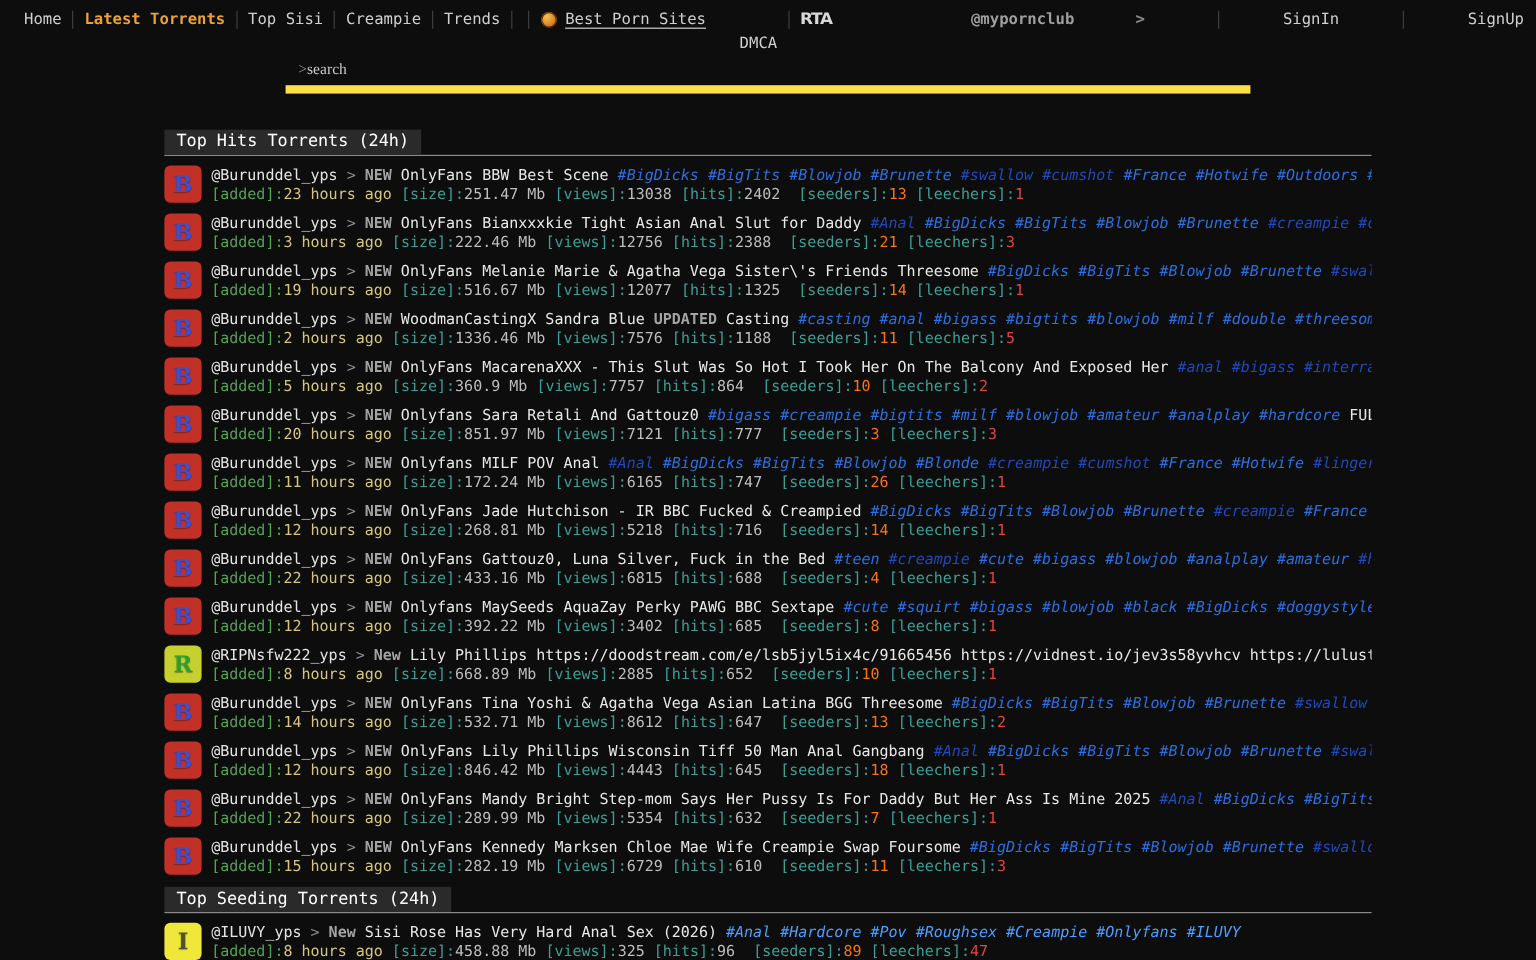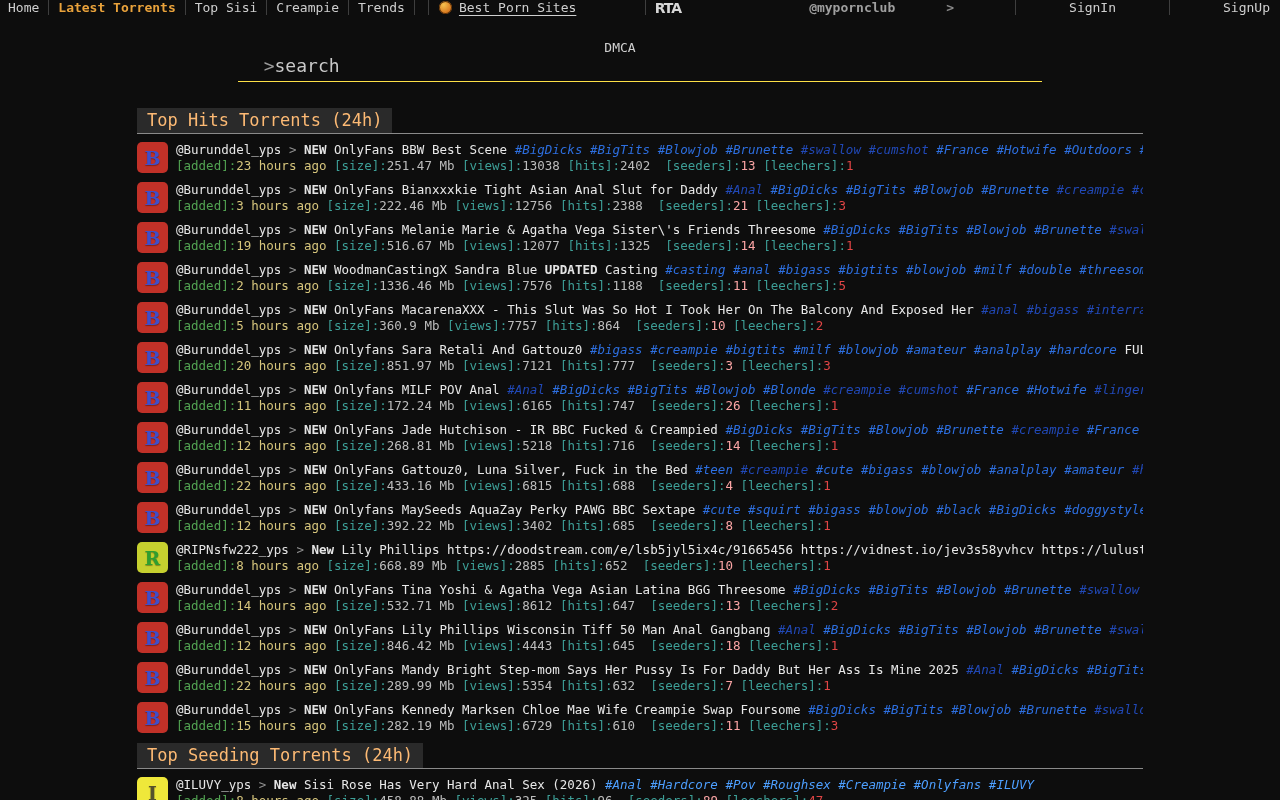--- a/index.html
+++ b/index.html
@@ -4,21 +4,21 @@
 <style>
   html,body{margin:0;padding:0;}
   body{
     width:1280px;height:800px;overflow:hidden;position:relative;
     background:#0d0d0d;
     font-family:"DejaVu Sans Mono",monospace;
     -webkit-font-smoothing:antialiased;
   }
   
   .topbar{
-    display:flex;align-items:flex-start;height:32px;padding-left:8px;
+    display:flex;align-items:center;height:32px;padding-left:20px;
     font-size:13px;color:#cfcfcf;white-space:nowrap;
   }
   .sep{width:1px;height:15px;background:#3e3e3e;margin:0 9px;flex:0 0 1px;}
   .sep.tight{margin:0 4px;}
   .navitem{cursor:default;}
   .navitem.active{color:#e9a23b;font-weight:bold;}
   .promo{display:flex;align-items:center;gap:7px;margin-left:6px;}
   .icon-medal{
     width:13px;height:13px;border-radius:50%;
     background:radial-gradient(circle at 35% 30%, #f6c14e, #d97a20 65%, #7d420f);
@@ -27,56 +27,56 @@
   .promo-label{text-decoration:underline;text-underline-offset:3px;}
   .dmca{margin-left:28px;margin-top:40px;}
   .rta{font-weight:bold;font-size:14px;color:#d8d8d8;letter-spacing:-1px;margin-left:0;
        font-family:"DejaVu Sans",sans-serif;transform:scaleY(.95);}
   .rightgroup{margin-left:auto;display:flex;align-items:center;padding-right:10px;gap:44px;}
   .account{font-weight:bold;color:#9f9f9f;}
   .acc-arrow{color:#8a8a8a;font-weight:bold;margin:0 8px 0 7px;}
   
   .searchline{
     position:absolute;left:238px;top:31px;width:800px;
-    border-bottom:1px solid #fde047;color:#c9c9c9;font-size:18px;
-    padding:3px 0 5px 4px;white-space:pre;
+    border-bottom:7px solid #fde047;color:#c9c9c9;font-size:13px;
+    padding:3px 0 5px 4px;white-space:pre;font-family:Liberation Serif, serif;
   }
   .search-prompt{color:#9a9a9a;}
   
   #content{position:absolute;left:137px;top:108px;width:1006px;}
   .section{margin-top:0;}
   .section + .section{margin-top:9px;}
   .section-head{border-bottom:1px solid #8a8a8a;display:flex;}
   .section-tab{
-    background:#2a2a2a;color:#fdba74;font-size:17px;
+    background:#2a2a2a;color:#ffffff;font-size:14px;
     padding:2px 10px 3px 10px;white-space:pre;
   }
   .row{display:flex;margin-top:8px;}
   .avatar{
     width:31px;height:31px;border-radius:5px;flex:0 0 31px;
     font-family:"DejaVu Serif",serif;font-weight:bold;font-size:19px;
     display:flex;align-items:center;justify-content:center;
     text-shadow:0 1px 1px rgba(0,0,0,.35);
   }
   .lines{margin-left:8px;overflow:hidden;width:100%;}
   .line1,.line2{
     font-size:12.5px;line-height:16px;white-space:pre;overflow:hidden;
   }
   .user{font-weight:normal;color:#e5e5e5;}
   .gt{color:#8f8f8f;}
-  .seg-new{color:#e5e5e5;font-weight:bold;}
+  .seg-new{color:#a3a3a3;font-weight:bold;}
   .seg-txt{color:#e8e8e8;}
   .seg-tag{color:#2d6fe0;font-style:italic;}
   .seg-tagd{color:#2149b8;font-style:italic;}
   .seg-tagl{color:#4d9fff;font-style:italic;}
   .m-lbl{color:#3d9f97;}
   .m-added{color:#52a352;}
   .v-added{color:#d6c57c;}
   .v-gray{color:#bdbdbd;}
-  .v-seed{color:#fca5a5;}
+  .v-seed{color:#f97316;}
   .v-leech{color:#e04545;}
 </style>
 </head>
 <body>
 
 <div class="topbar">
   <span class="navitem">Home</span>
   <span class="sep"></span>
   <span class="navitem active">Latest Torrents</span>
   <span class="sep"></span>

